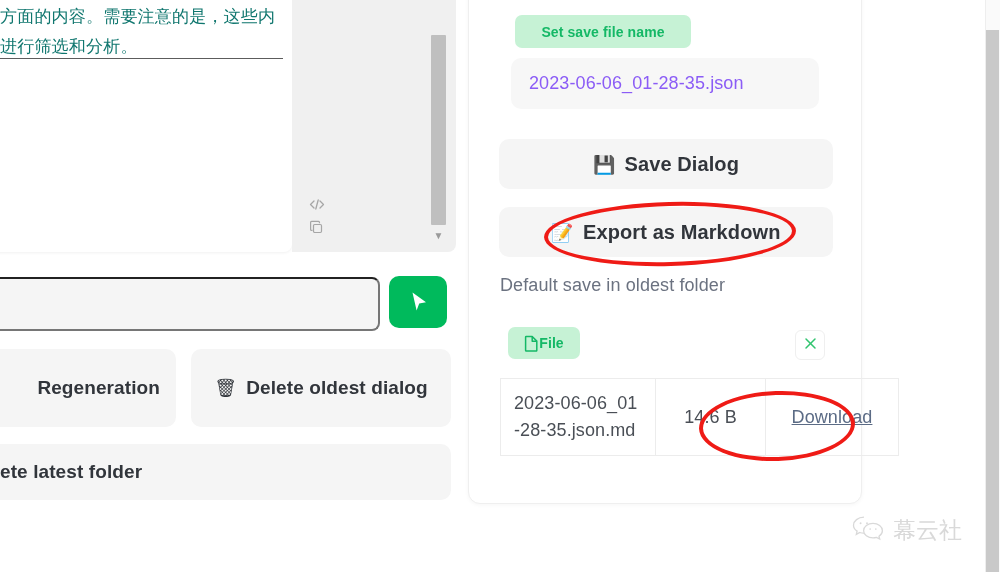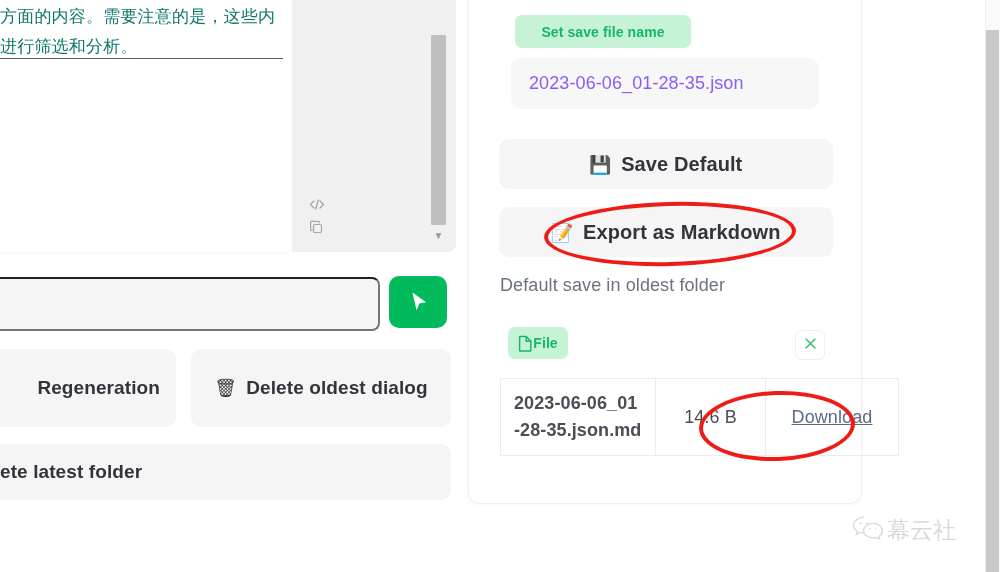--- a/index.html
+++ b/index.html
@@ -251,21 +251,21 @@
     left: 31px;
     top: 288px;
     font-size: 18px;
     color: #6b7280;
     letter-spacing: 0.1px;
   }
 
   .badge-file {
     left: 39px;
     top: 340px;
-    width: 60px;
+    width: 72px;
     height: 32px;
   }
   .file-doc-icon { display: inline-block; line-height: 0; }
 
   .close-btn {
     position: absolute;
     left: 326px;
     top: 343px;
     width: 30px;
     height: 30px;
@@ -289,21 +289,21 @@
   }
   .file-table td {
     border: 1px solid #ececec;
     font-size: 18px;
     color: #4a4f56;
     padding: 11px 13px;
     vertical-align: middle;
     line-height: 27px;
     letter-spacing: 0.1px;
   }
-  .td-name { width: 128px; word-break: break-all; font-weight: bold; }
+  .td-name { width: 128px; word-break: break-all; }
   .td-size { width: 83px; text-align: center; }
   .td-act  { width: 106px; text-align: center; }
   .dl-link {
     color: #5b6b85;
     text-decoration: underline;
     font-size: 18px;
     cursor: pointer;
   }
 
   
@@ -328,21 +328,21 @@
     transform: rotate(-2deg);
   }
 
   
   .watermark {
     position: absolute;
     left: 852px;
     top: 515px;
     display: flex;
     align-items: flex-end;
-    gap: 1px;
+    gap: 7px;
     color: #d9d9d9;
     font-size: 23px;
     font-family: "DejaVu Sans", sans-serif;
     user-select: none;
   }
   .page-scrollbar {
     position: absolute;
     right: 0;
     top: 0;
     width: 15px;
@@ -419,21 +419,21 @@
   <div class="right-card">
 
     <div class="green-badge badge-filename">
       <span>Set save file name</span>
     </div>
 
     <input class="filename-input" value="2023-06-06_01-28-35.json" style="">
 
     <button class="card-btn btn-save-dialog">
       <span class="btn-emoji">💾</span>
-      <span>Save Default</span>
+      <span>Save Dialog</span>
     </button>
 
     <button class="card-btn btn-export-md">
       <span class="btn-emoji">📝</span>
       <span>Export as Markdown</span>
     </button>
 
     <div class="hint-text">Default save in oldest folder</div>
 
     <div class="green-badge badge-file">

